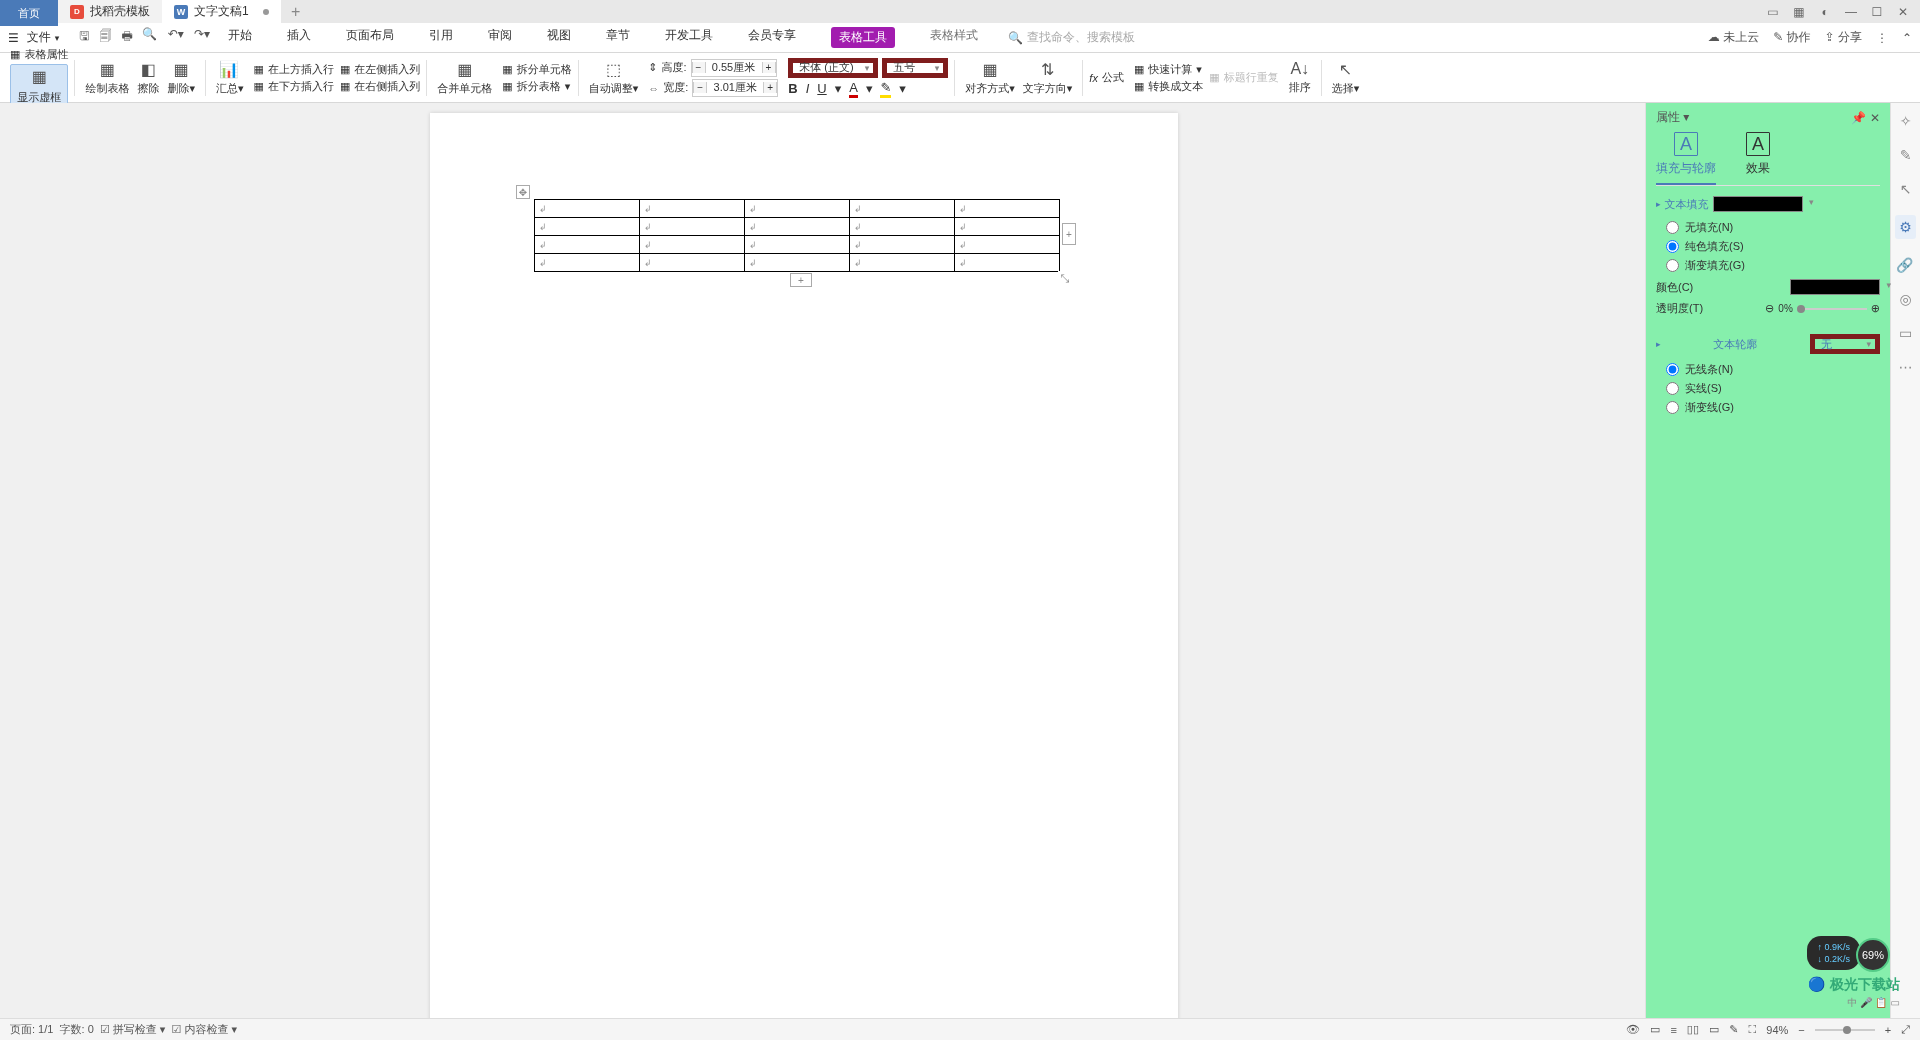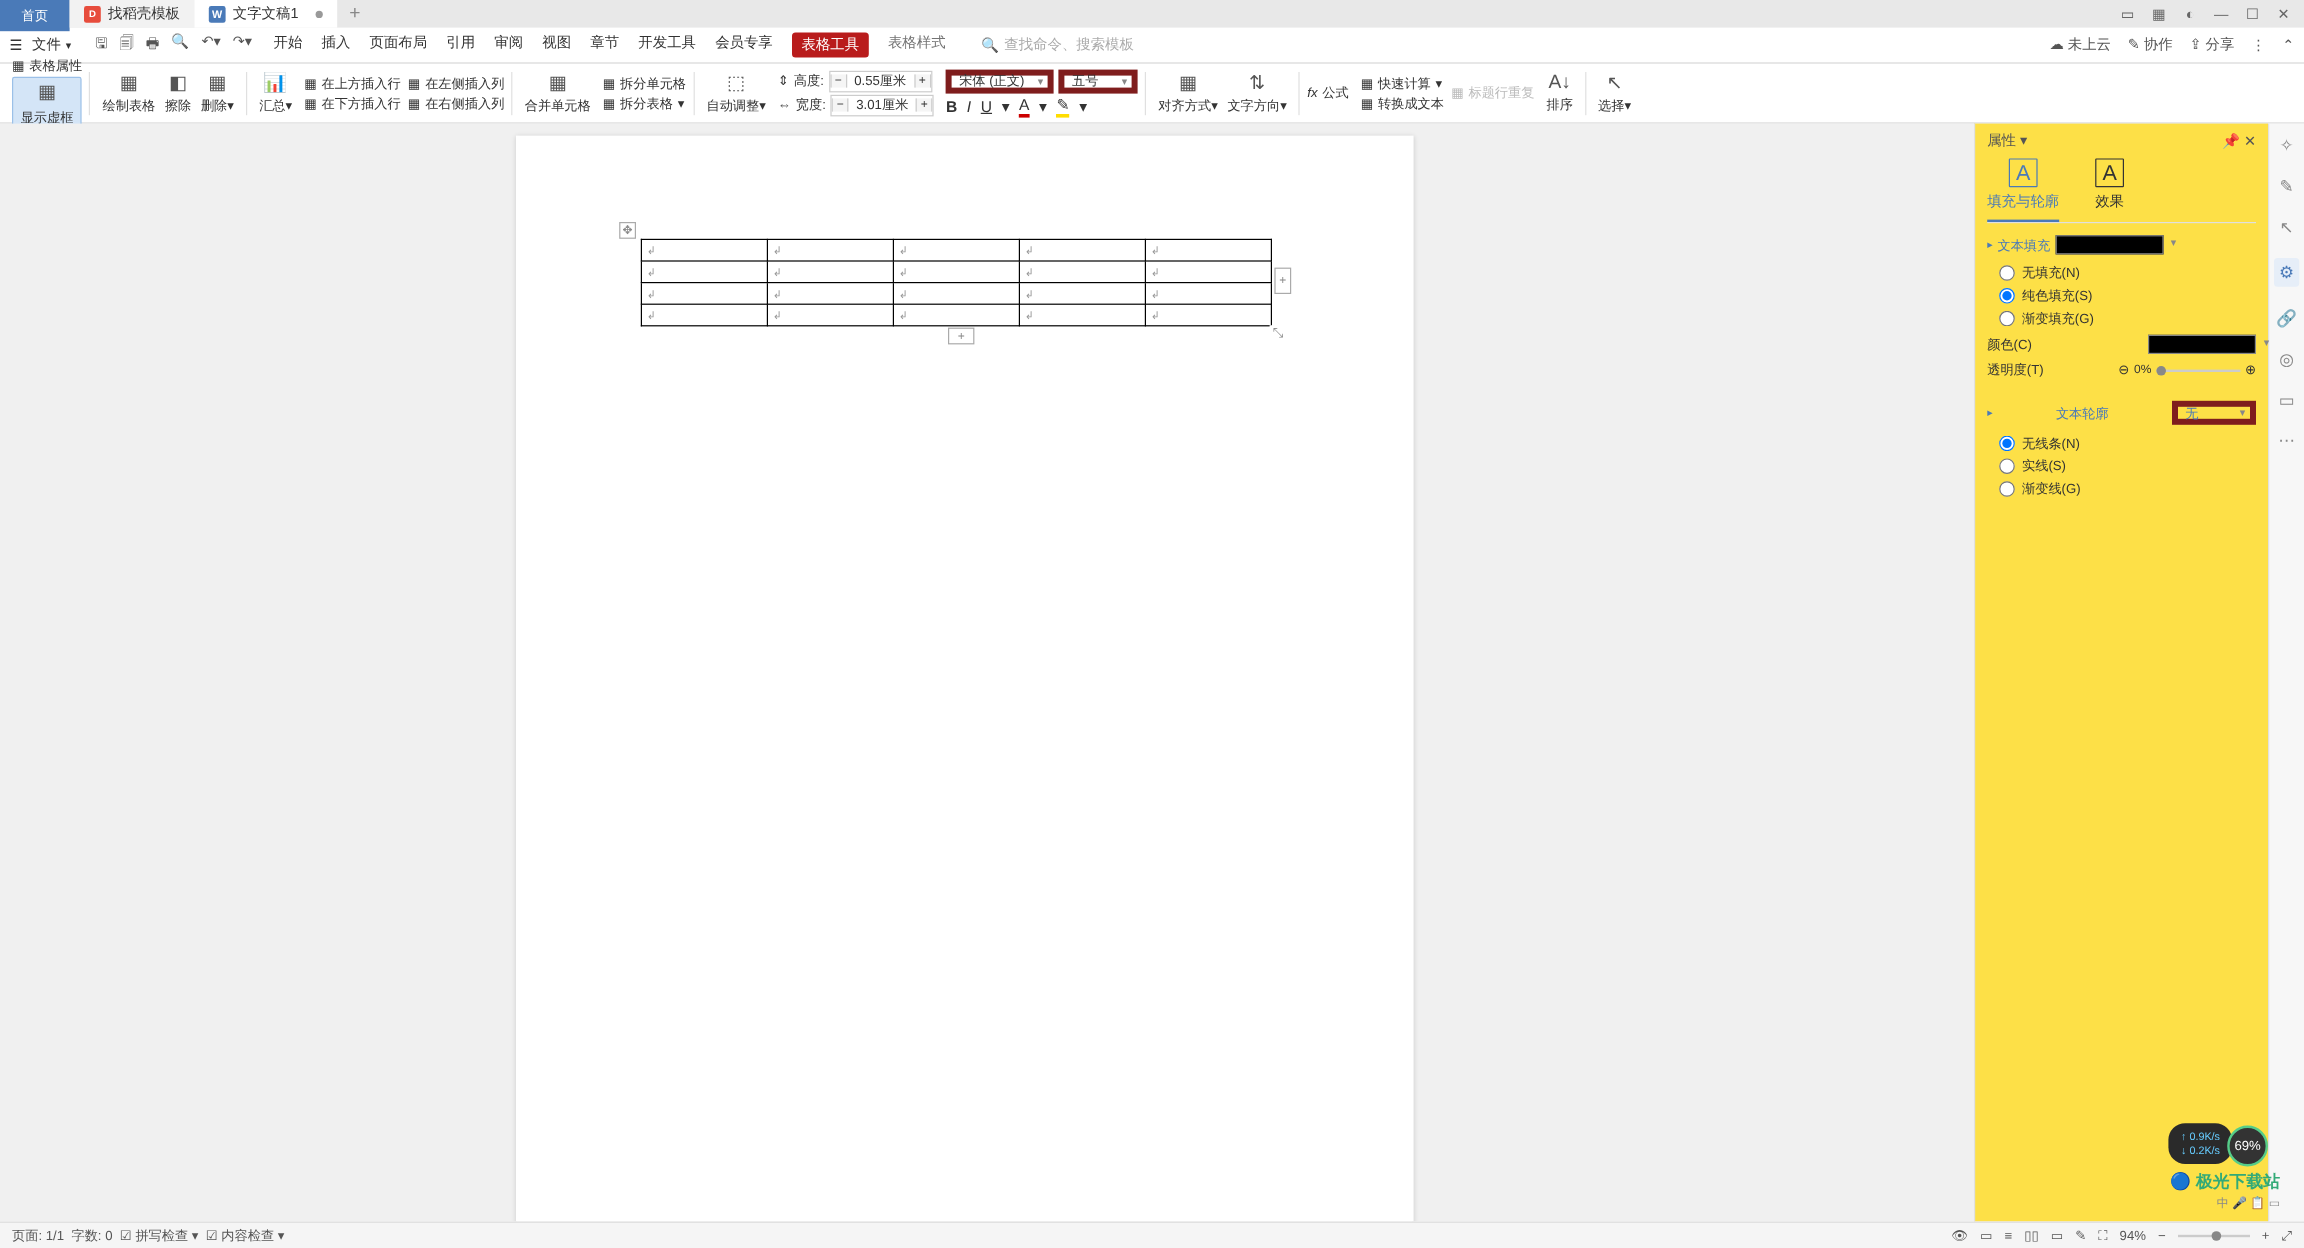--- a/index.html
+++ b/index.html
@@ -13,23 +13,23 @@
 .tab-icon.red{background:#e74c3c;border-radius:2px;color:#fff;font-size:8px;font-weight:bold;}
 .tab-icon.blue{background:#4a7ab8;border-radius:2px;color:#fff;font-size:9px;font-weight:bold;}
 .tab-mod{width:6px;height:6px;background:#999;border-radius:50%;margin-left:8px;}
 .tab-add{width:30px;display:flex;align-items:center;justify-content:center;font-size:16px;color:#888;}
 .winctrl{margin-left:auto;display:flex;align-items:center;gap:4px;padding-right:6px;}
 .winbtn{width:22px;height:20px;display:flex;align-items:center;justify-content:center;color:#666;font-size:12px;}
 .menubar{height:30px;border-bottom:1px solid #d8d8d8;display:flex;align-items:center;padding:0 8px;font-size:12px;color:#333;}
 .file-btn{display:flex;align-items:center;gap:4px;padding:0 8px;}
 .qa-icons{display:flex;gap:10px;margin-left:12px;margin-right:18px;}
 .qa-icons span{color:#555;}
-.menus{display:flex;gap:16px;}
+.menus{display:flex;gap:35px;}
 .menu-item{cursor:pointer;}
-.menu-item.active{background:#b91c1c;color:#fff;padding:2px 8px;border-radius:3px;}
+.menu-item.active{background:#a21caf;color:#fff;padding:2px 8px;border-radius:3px;}
 .menu-item.link{color:#737373;}
 .search-box{margin-left:30px;color:#aaa;display:flex;align-items:center;gap:4px;}
 .menubar-right{margin-left:auto;display:flex;align-items:center;gap:14px;color:#555;}
 .ribbon{height:50px;border-bottom:1px solid #d8d8d8;display:flex;align-items:center;padding:0 10px;font-size:11px;}
 .rgroup{display:flex;flex-direction:column;align-items:center;justify-content:center;padding:0 4px;gap:2px;}
 .rgroup .ico{font-size:16px;color:#555;}
 .rgroup .lbl{font-size:11px;color:#333;}
 .rgroup.sel{background:#d4e5f7;border:1px solid #9bc0e8;border-radius:2px;padding:2px 4px;}
 .rsep{width:1px;height:36px;background:#e0e0e0;margin:0 6px;}
 .rcol{display:flex;flex-direction:column;gap:2px;}
@@ -44,21 +44,21 @@
 .doc-area{flex:1;background:#f0f0f0;position:relative;overflow:hidden;}
 .page{position:absolute;left:430px;top:10px;width:748px;height:980px;background:#fff;box-shadow:0 0 4px rgba(0,0,0,0.15);}
 .tbl{position:absolute;left:104px;top:86px;border-collapse:collapse;}
 .tbl td{border:1px solid #000;width:105px;height:18px;font-size:9px;color:#999;padding-left:4px;}
 .tbl-handle{position:absolute;width:14px;height:14px;border:1px solid #aaa;background:#fff;display:flex;align-items:center;justify-content:center;font-size:10px;color:#888;}
 .side-icon{position:absolute;left:480px;top:222px;display:flex;align-items:center;gap:2px;}
 .side-icon .sq{width:14px;height:16px;background:#d4e5f7;border:1px solid #9bc0e8;}
 .rail{width:30px;background:#f7f7f7;border-left:1px solid #e0e0e0;display:flex;flex-direction:column;align-items:center;padding-top:10px;gap:18px;}
 .rail .ritem{color:#888;font-size:14px;}
 .rail .ritem.active{color:#4a7ab8;background:#e6eef8;padding:4px;border-radius:3px;}
-.panel{width:245px;background:#fde047;border-left:1px solid #e0e0e0;display:flex;flex-direction:column;padding:6px 10px;}
+.panel{width:245px;background:#86efac;border-left:1px solid #e0e0e0;display:flex;flex-direction:column;padding:6px 10px;}
 .panel-hd{display:flex;align-items:center;justify-content:space-between;font-size:12px;color:#555;margin-bottom:6px;}
 .panel-tabs{display:flex;gap:30px;border-bottom:1px solid #e0e0e0;margin-bottom:10px;}
 .panel-tab{display:flex;flex-direction:column;align-items:center;gap:4px;padding-bottom:6px;cursor:pointer;}
 .panel-tab.active{color:#4a7ab8;border-bottom:2px solid #4a7ab8;}
 .panel-tab .pi{font-size:18px;border:1px solid currentColor;width:24px;height:24px;display:flex;align-items:center;justify-content:center;border-radius:1px;}
 .sect{margin-bottom:12px;}
 .sect-hd{color:#4a7ab8;font-size:11px;display:flex;align-items:center;gap:4px;margin-bottom:8px;}
 .sect-hd:before{content:"▸";font-size:9px;}
 .radio-row{display:flex;align-items:center;gap:6px;font-size:11px;color:#333;margin:4px 0 4px 10px;}
 .radio-row input{margin:0;}

